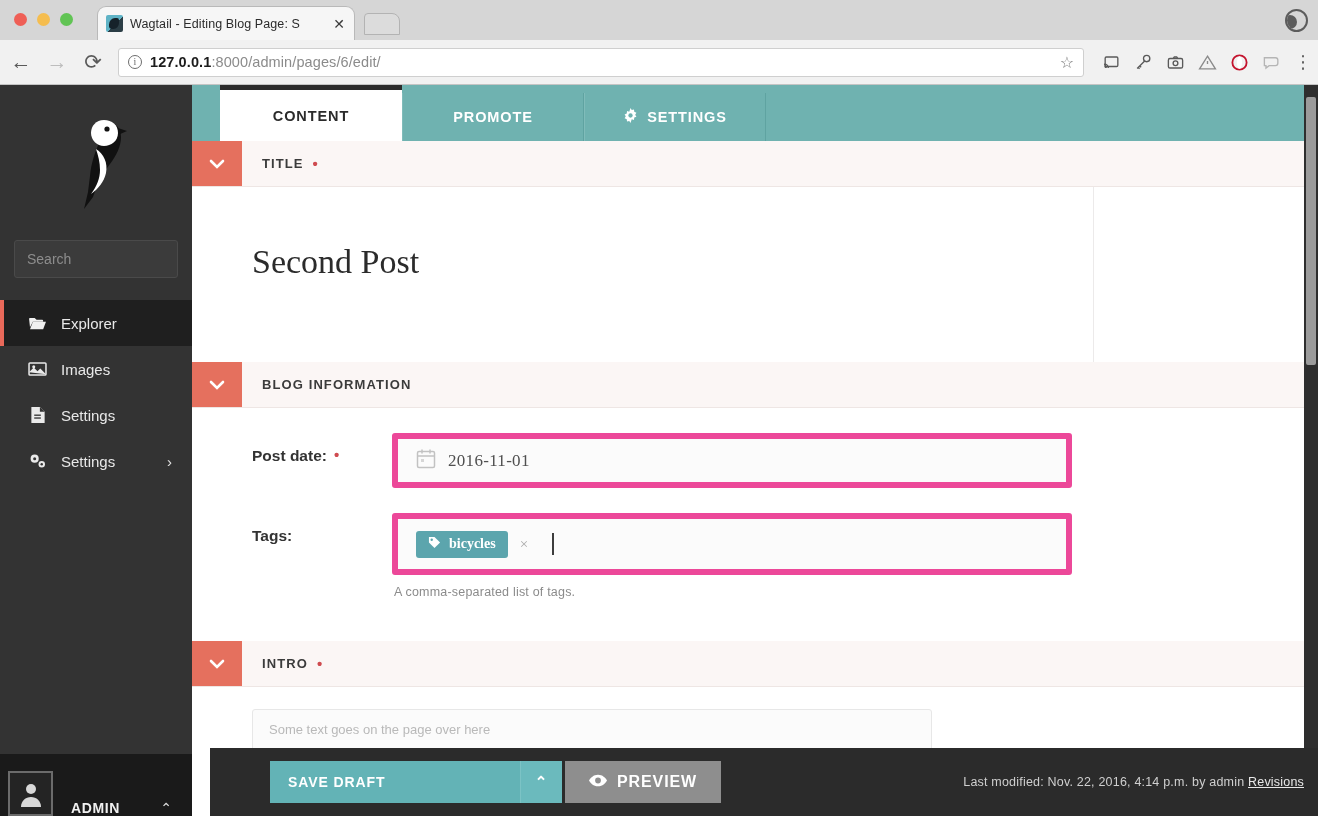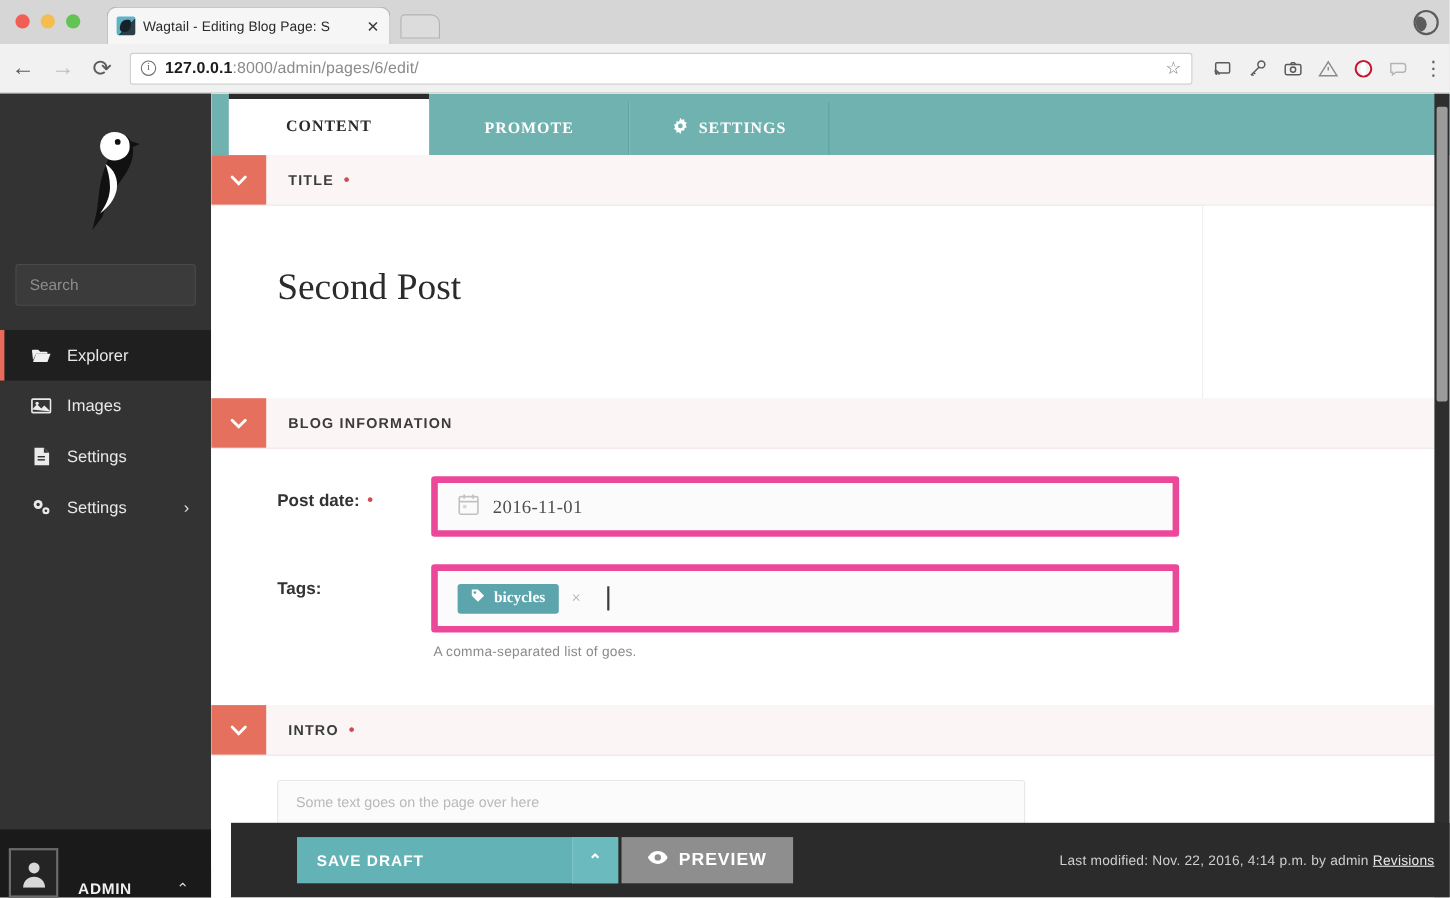--- a/index.html
+++ b/index.html
@@ -113,21 +113,21 @@
   .avatar {
     width: 45px; height: 45px; border: 2px solid #6b6b6b; background: #242424;
     display: flex; align-items: center; justify-content: center; flex: none;
   }
   .user-name { color: #f0f0f0; font-size: 14px; font-weight: 700; letter-spacing: .6px; }
   .user-chev { margin-left: auto; margin-right: 20px; color: #dcdcdc; font-size: 14px; }
 
   
   .main { flex: 1; position: relative; background: #fff; overflow: hidden; }
 
-  .tabbar { height: 56px; background: #6fb2b0; display: flex; align-items: flex-end; padding-left: 16px; font-family: Liberation Serif, serif; }
+  .tabbar { height: 56px; background: #6fb2b0; display: flex; align-items: flex-end; padding-left: 28px; }
   .tab {
     height: 48px; min-width: 182px; display: flex; align-items: center; justify-content: center;
     gap: 9px; color: #ffffff; font-size: 14.5px; font-weight: 700; letter-spacing: .9px;
     cursor: pointer; border-left: 1px solid #80bcba; border-right: 1px solid #5fa3a1;
   }
   .tab.active {
     background: #ffffff; color: #2b2b2b; border-top: 5px solid #2b2b2b;
     height: 56px; border-left: none; border-right: none;
   }
 
@@ -424,21 +424,21 @@
                 <svg width="13" height="13" viewBox="0 0 14 14" fill="#fff">
                     <path d="M1 1h6l6 6-6 6-6-6z"></path>
                     <circle cx="4" cy="4" r="1.3" fill="#5ca5ad"></circle>
                   </svg>
               </span>
               <span>bicycles</span>
             </div>
             <span class="tag-x">×</span>
             <span class="tag-caret"></span>
           </div>
-          <div class="help-text">A comma-separated list of goes.</div>
+          <div class="help-text">A comma-separated list of tags.</div>
         </div>
       </div>
 
       <div class="section-head" style="margin-top:42px;">
         <div class="collapse-btn">
           <svg width="18" height="12" viewBox="0 0 18 12" fill="none" stroke="#fff" stroke-width="2.6" stroke-linecap="round">
               <path d="M3 3l6 6 6-6"></path>
             </svg>
         </div>
         <div class="section-title">

